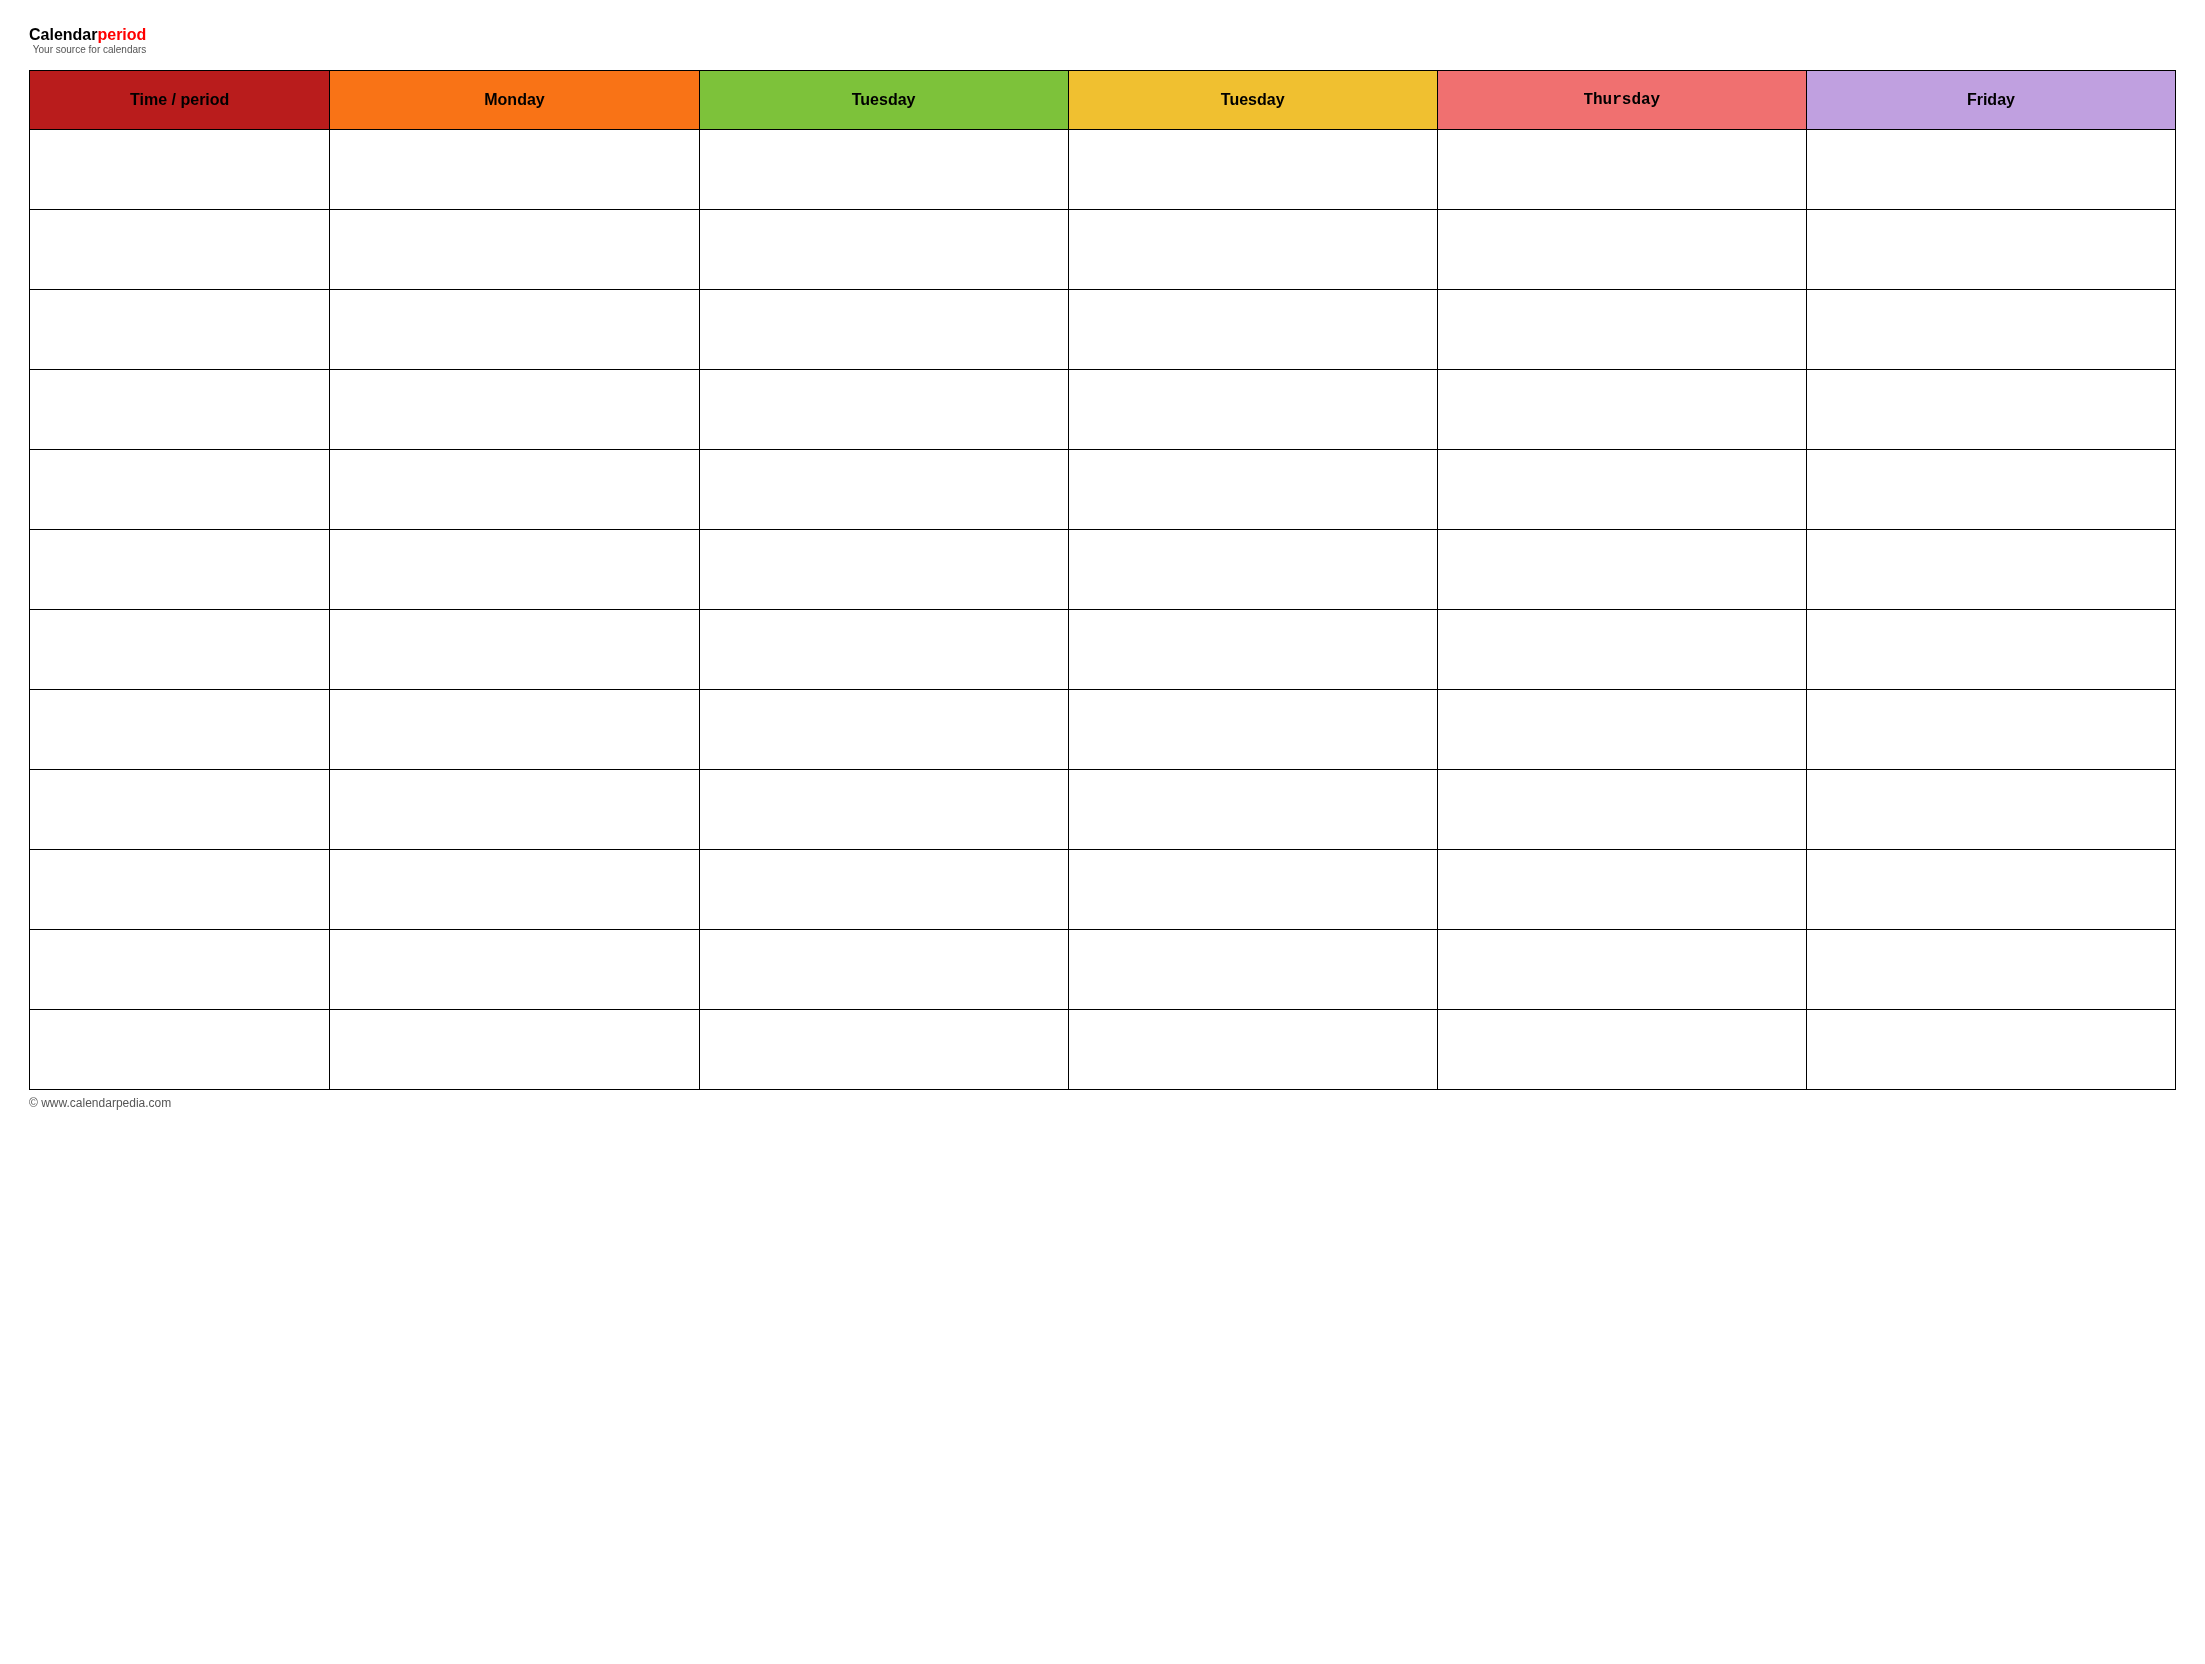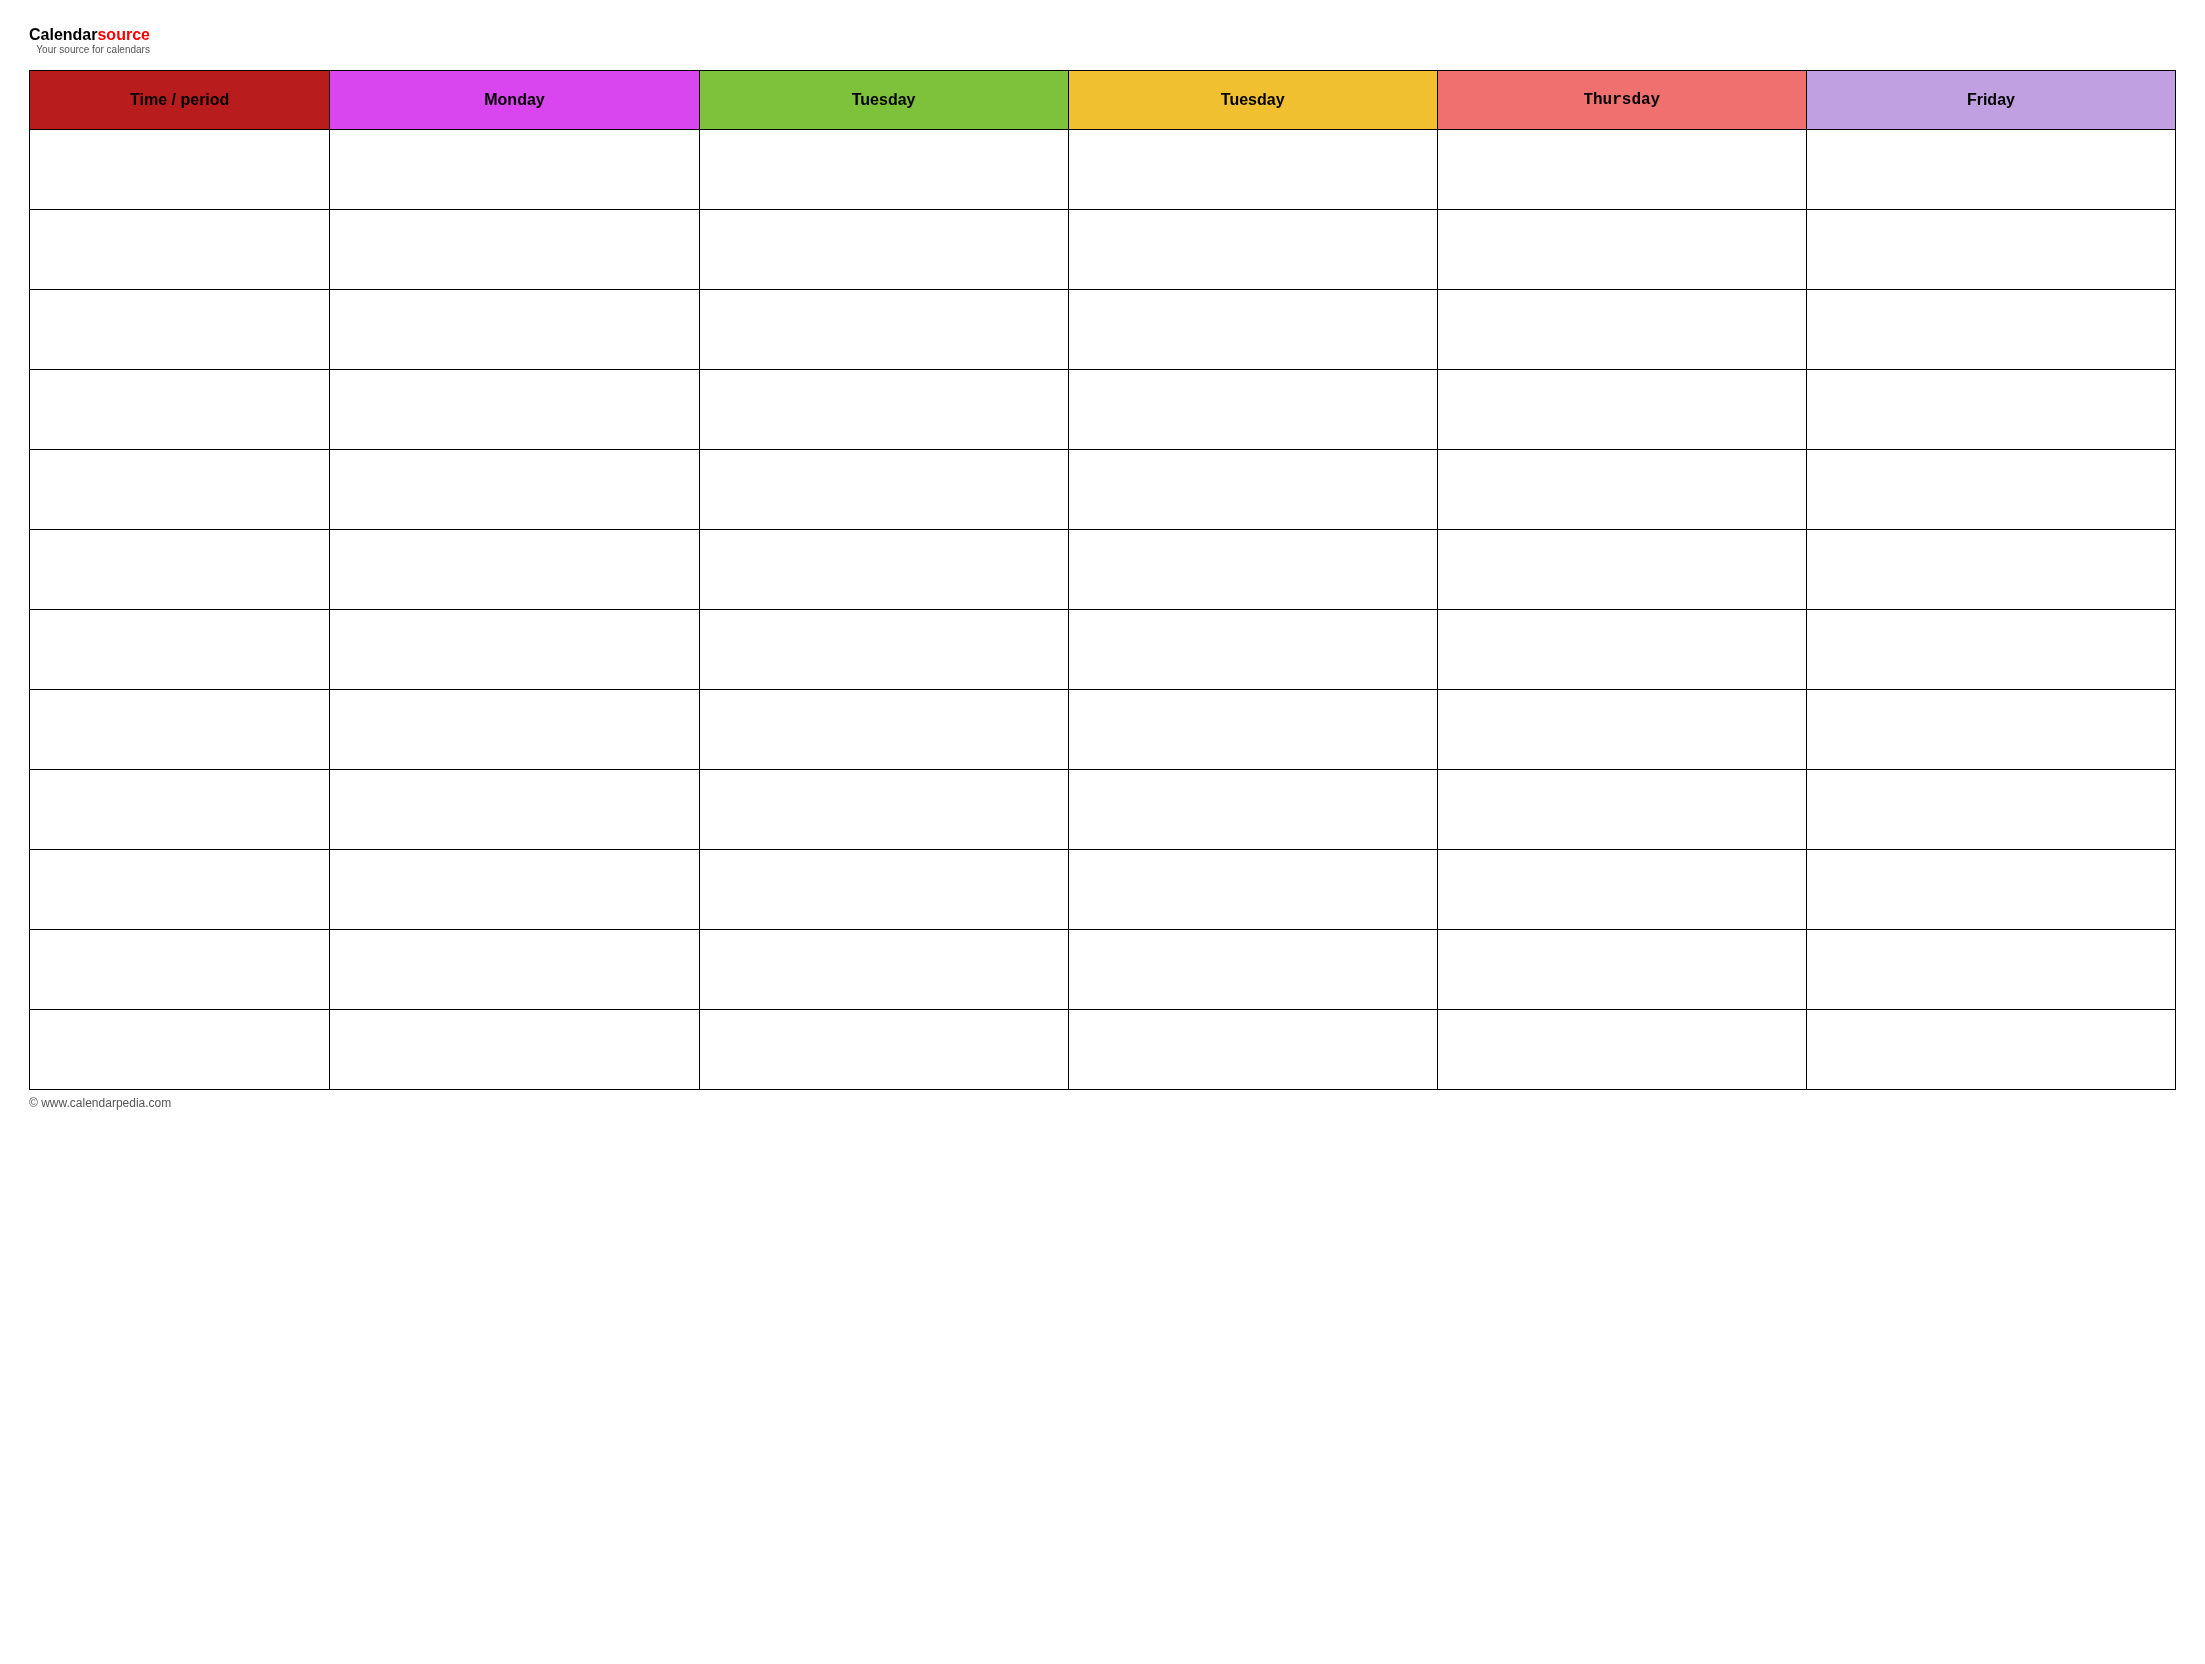--- a/index.html
+++ b/index.html
@@ -90,21 +90,21 @@
       color: #000000;
       vertical-align: middle;
     }
 
     .col-time {
       width: 14%;
       background: #b91c1c;
     }
 
     .col-monday {
-      background: #d946ef;
+      background: #f97316;
       width: 17.2%;
     }
 
     .col-tuesday {
       background: #7dc23a;
       width: 17.2%;
     }
 
     .col-wednesday {
       background: #f0c030;
@@ -132,21 +132,21 @@
       font-size: 12px;
       color: #555555;
     }
   </style>
 </head>
 <body>
 
 <div class="page-header">
   <div class="logo-section">
     <div class="logo-text">
-      <span class="logo-calendar">Calendar</span><span class="logo-pedia">source</span>
+      <span class="logo-calendar">Calendar</span><span class="logo-pedia">period</span>
     </div>
     <div class="logo-tagline">Your source for calendars</div>
   </div>
 </div>
 
 <table class="schedule-table">
   <thead>
     <tr>
       <th class="col-time">Time / period</th>
       <th class="col-monday">Monday</th>

